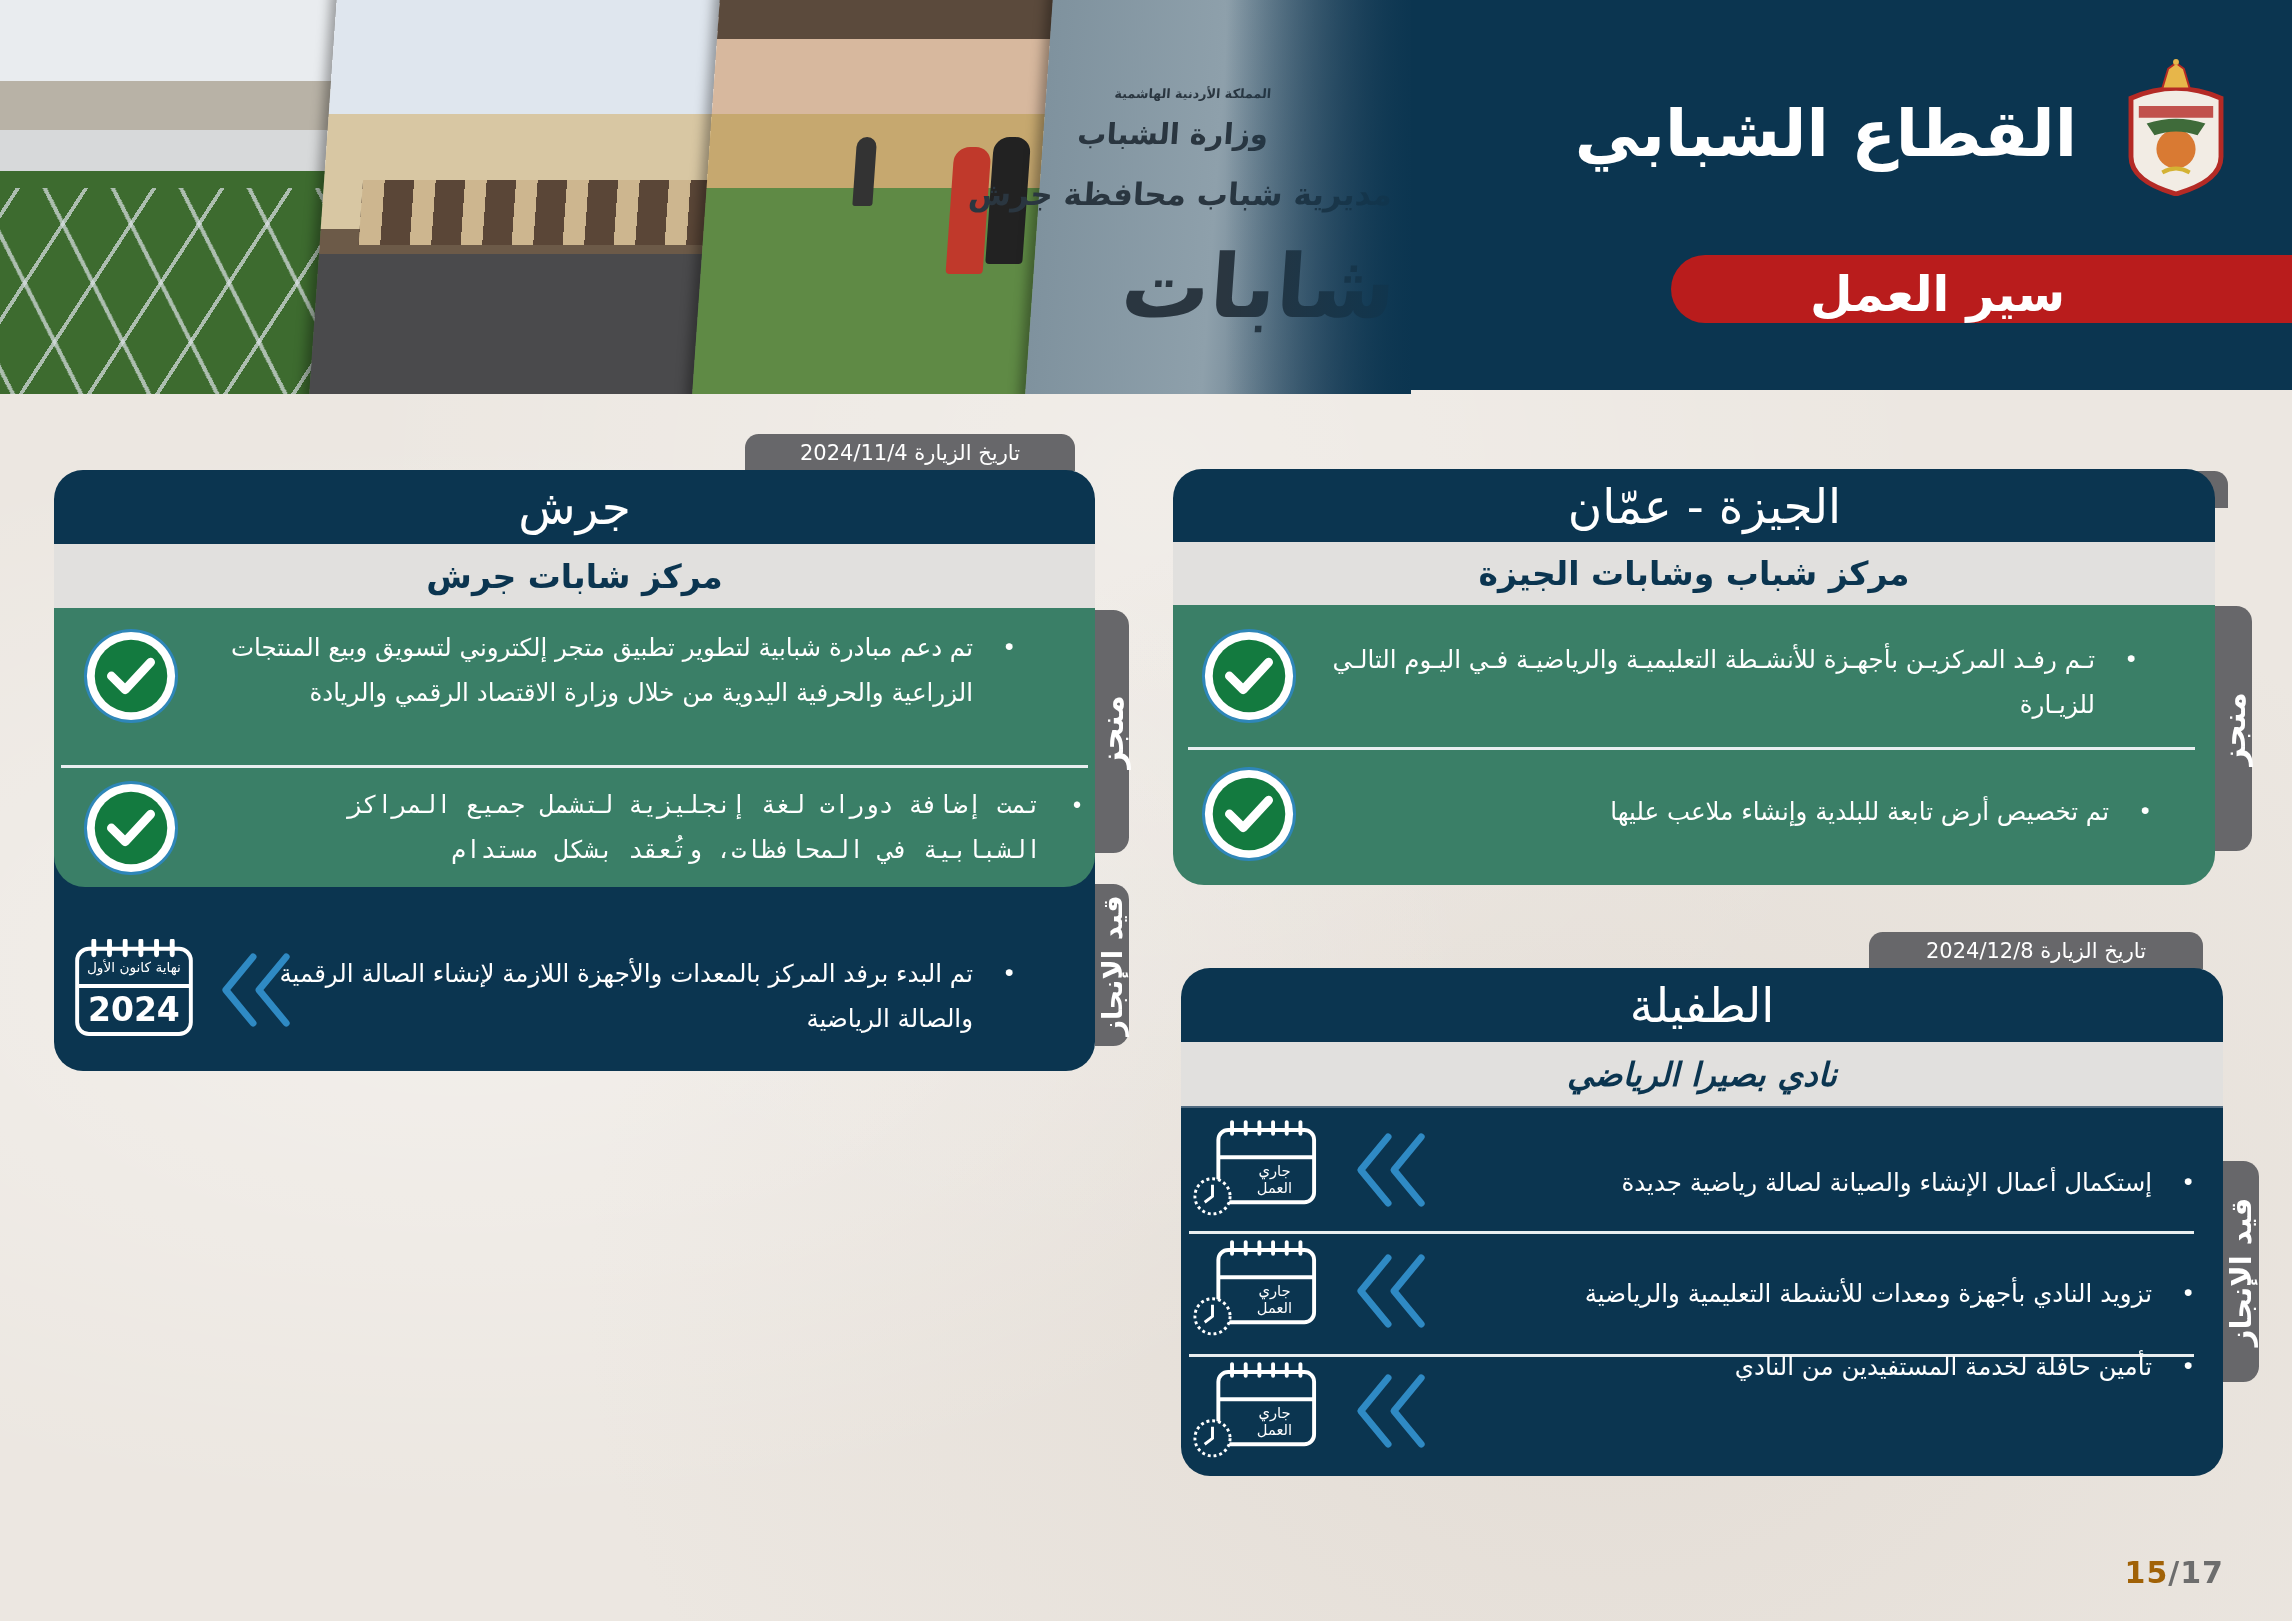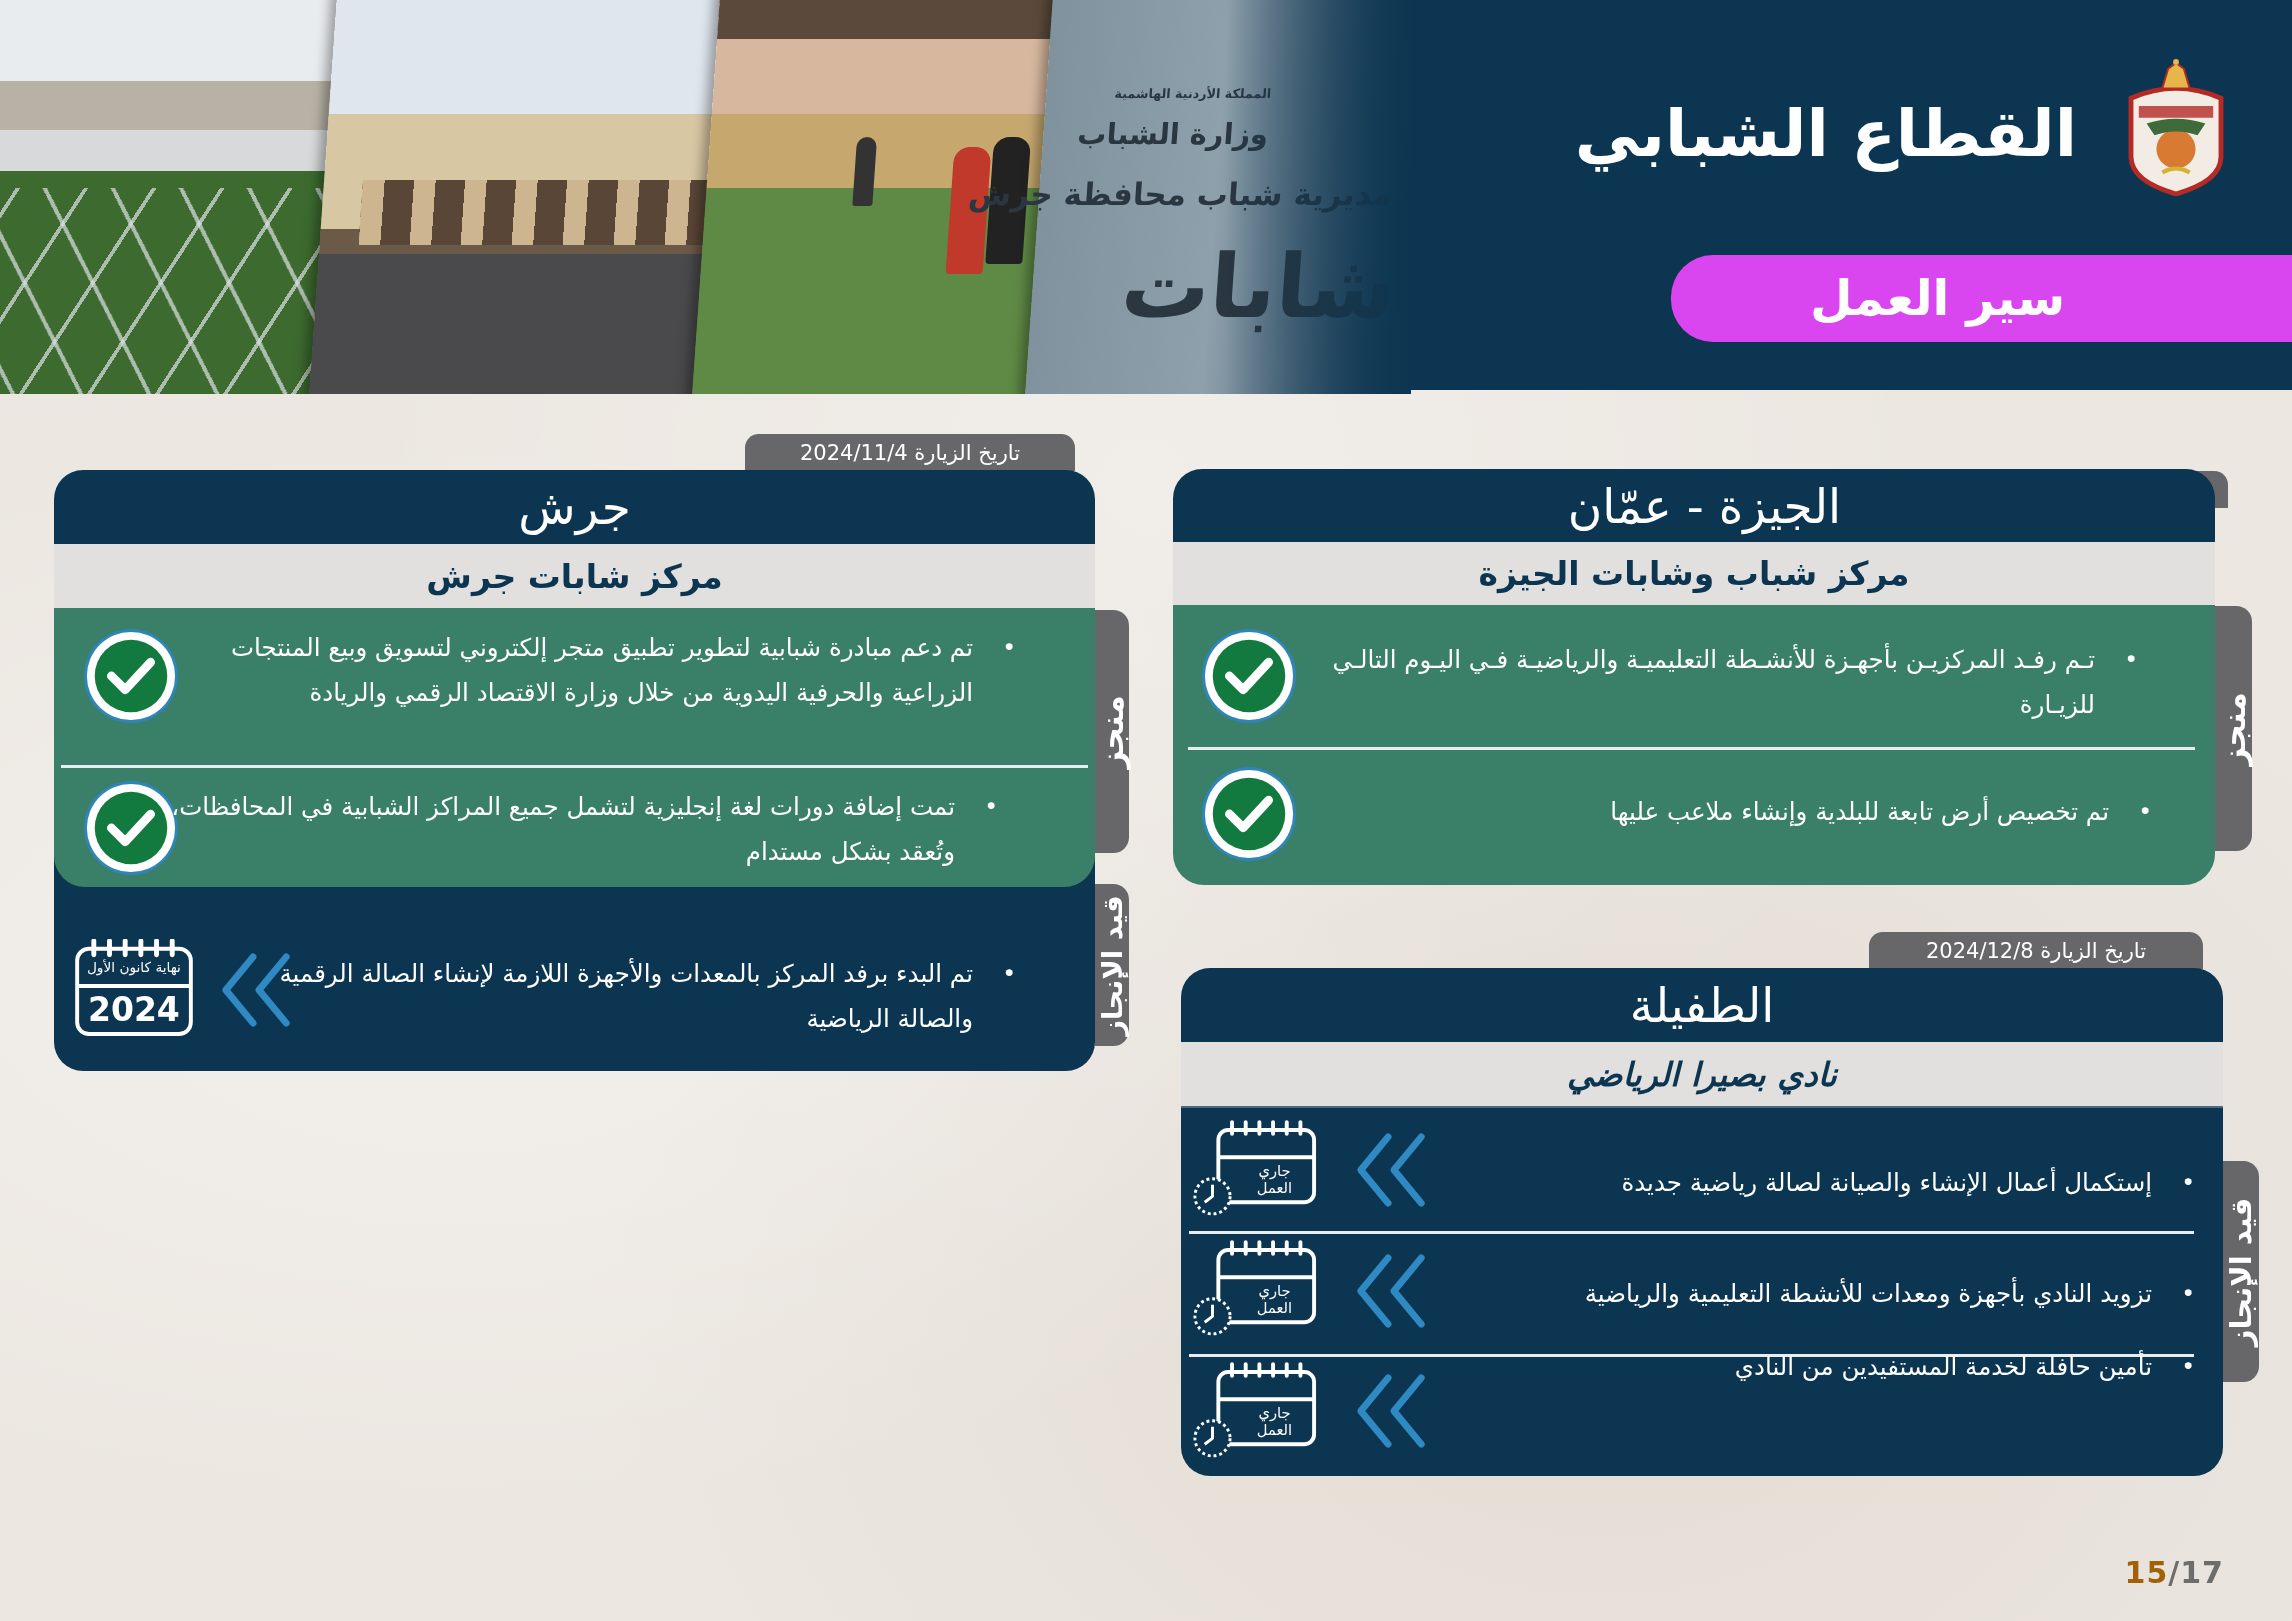--- a/index.html
+++ b/index.html
@@ -46,23 +46,23 @@
     background: linear-gradient(90deg, rgba(11,53,80,0) 0%, rgba(11,53,80,1) 100%); }
 
   .page-title {
     position: absolute; right: 216px; top: 96px;
     font-size: 65px; font-weight: bold; color: #ffffff; direction: rtl;
     font-family: "DejaVu Sans", sans-serif;
   }
   .logo { position: absolute; left: 2125px; top: 59px; width: 102px; height: 137px; }
 
   .section-pill {
-    position: absolute; left: 1671px; top: 255px; width: 621px; height: 87px;
-    background: #d946ef; border-radius: 42px 0 0 42px;
-    display: flex; align-items: center; justify-content: center;
+    position: absolute; left: 1671px; top: 255px; width: 621px; height: 68px;
+    background: #b91c1c; border-radius: 42px 0 0 42px;
+    display: flex; align-items: flex-end; justify-content: center;
     padding-left: 0;
   }
   .section-pill span { font-size: 49px; font-weight: bold; color: #ffffff; direction: rtl; margin-left: -88px; }
 
   
   .date-tab {
     position: absolute; height: 37px;
     background: #67676a; border-radius: 13.7px 13.7px 0 0;
     color: #ffffff; font-size: 21px; direction: rtl;
     display: flex; align-items: center; justify-content: center;
@@ -170,21 +170,21 @@
   <div class="item-text">تم دعم مبادرة شبابية لتطوير تطبيق متجر إلكتروني لتسويق وبيع المنتجات الزراعية والحرفية اليدوية من خلال وزارة الاقتصاد الرقمي والريادة</div>
 </div>
 <div class="divider" style="left:61px;top:765px;width:1027px;"></div>
 
 <svg class="check-icon" style="left:82px;top:779px;" viewBox="0 0 100 100">
   <circle cx="50" cy="50" r="48" fill="#2e86b8"></circle>
   <circle cx="50" cy="50" r="45" fill="#ffffff"></circle>
   <circle cx="50" cy="50" r="37" fill="#137a3f"></circle>
   <path d="M30 50 L44 64 L70 36" stroke="#ffffff" stroke-width="9" fill="none" stroke-linecap="round" stroke-linejoin="round"></path>
 </svg>
-<div class="item" style="right:1295px;top:784px;width:833px;">
+<div class="item" style="right:1209px;top:784px;width:833px;font-family:Liberation Mono, monospace;">
   <div class="item-text">تمت إضافة دورات لغة إنجليزية لتشمل جميع المراكز الشبابية في المحافظات، وتُعقد بشكل مستدام</div>
 </div>
 
 <div class="cal-icon" style="left:74px;top:939px;width:120px;height:98px;">
   <svg width="120" height="98" viewBox="0 0 122 100" style="position:absolute;left:0;top:0;">
     <rect x="3" y="10" width="116" height="87" rx="12" fill="none" stroke="#fff" stroke-width="4"></rect>
     <line x1="3" y1="48" x2="119" y2="48" stroke="#fff" stroke-width="4"></line>
     <g stroke="#fff" stroke-width="5" stroke-linecap="round">
       <line x1="20" y1="2" x2="20" y2="16"></line>
         <line x1="36" y1="2" x2="36" y2="16"></line>

